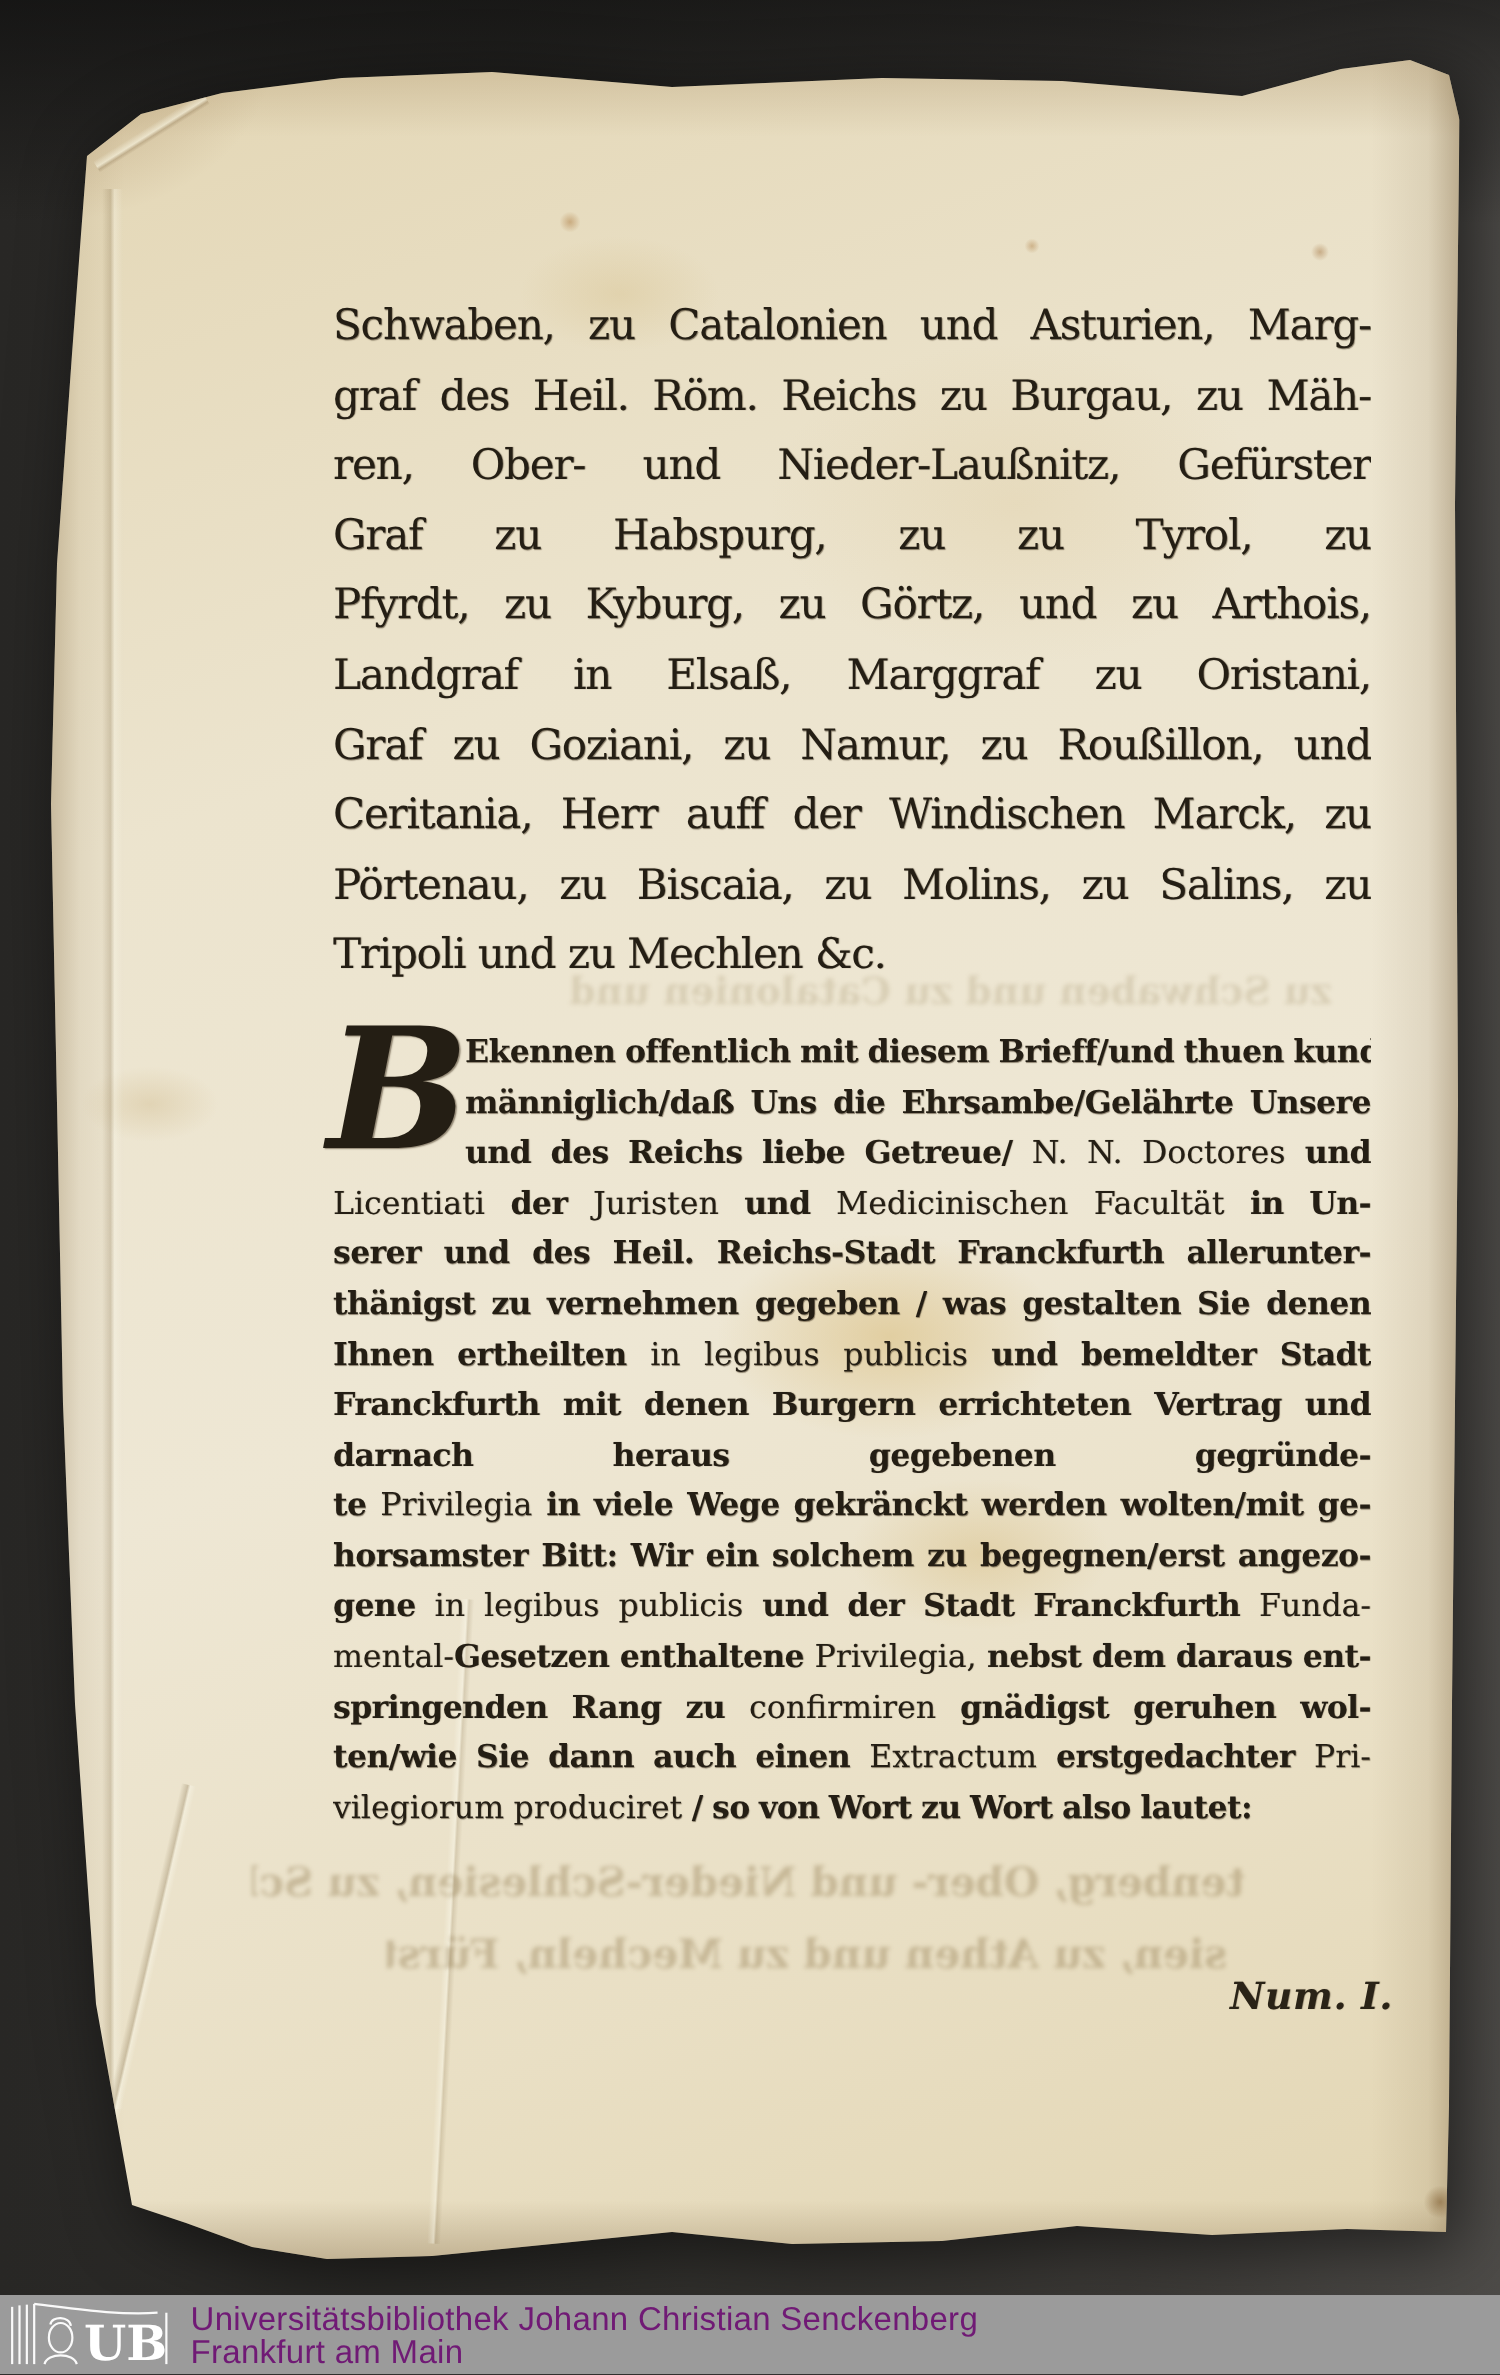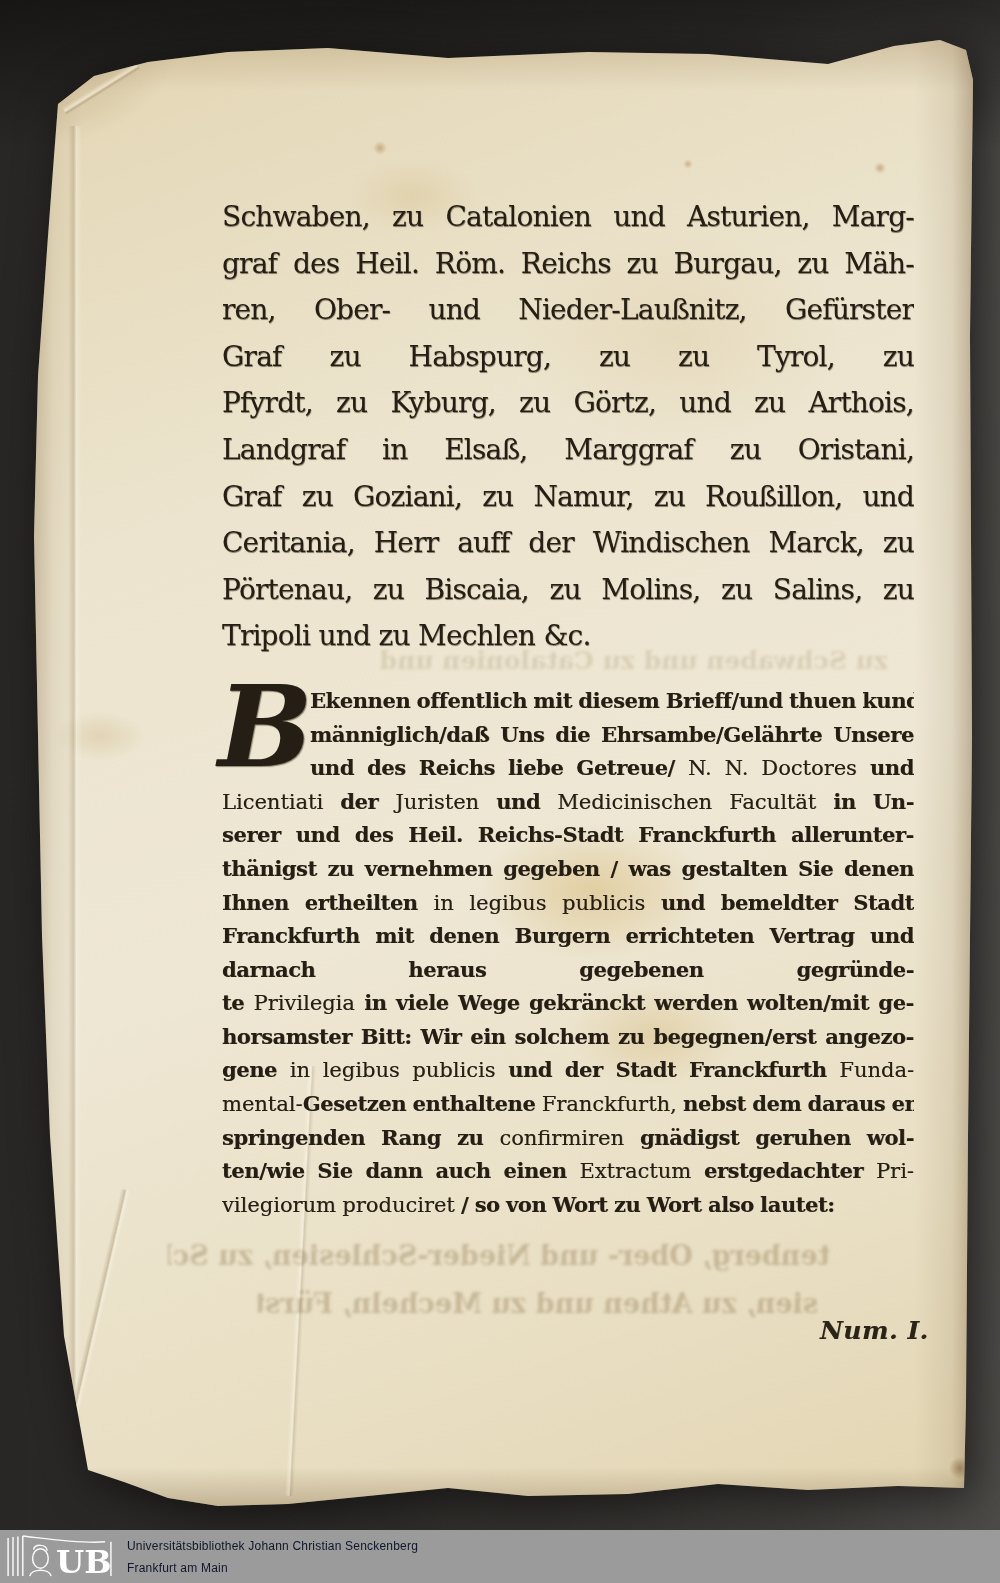--- a/index.html
+++ b/index.html
@@ -96,22 +96,22 @@
   .bleed-1{left:140px;top:1204px;width:662px;font-size:27px;}
   .bleed-2{left:230px;top:1252px;width:560px;font-size:27px;}
   .bleed-3{left:200px;top:610px;width:660px;font-size:25px;color:rgba(128,104,56,.18);}
   
   .footer-bar{
     position:absolute;left:0;top:1530px;width:1000px;height:53px;
     background:#9b9b9b;font-family:"Liberation Sans",sans-serif;
   }
   .ub-logo{position:absolute;left:3px;top:3px;width:114px;height:47px;}
   .footer-text{
-    position:absolute;left:127px;top:5px;color:#0f172a;
-    font-size:12px;line-height:22px;letter-spacing:.2px;
+    position:absolute;left:127px;top:5px;color:#701a75;
+    font-size:22px;line-height:22px;letter-spacing:.2px;
   }
 </style>
 </head>
 <body>
 
 <div id="screen">
 
   <div class="paper-wrap">
     <div class="paper">
       <div class="edge-shade"></div>
@@ -330,21 +330,21 @@
                 <span class="w"><span class="antiqua">publicis</span></span>
                 <span class="w"><span>und</span></span>
                 <span class="w"><span>der</span></span>
                 <span class="w"><span>Stadt</span></span>
                 <span class="w"><span>Franckfurth</span></span>
                 <span class="w"><span class="antiqua">Funda-</span></span>
               </div>
               <div class="line">
                 <span class="w"><span class="antiqua">mental-</span><span>Gesetzen</span></span>
                 <span class="w"><span>enthaltene</span></span>
-                <span class="w"><span class="antiqua">Franckfurth,</span></span>
+                <span class="w"><span class="antiqua">Privilegia,</span></span>
                 <span class="w"><span>nebst</span></span>
                 <span class="w"><span>dem</span></span>
                 <span class="w"><span>daraus</span></span>
                 <span class="w"><span>ent-</span></span>
               </div>
               <div class="line">
                 <span class="w"><span>springenden</span></span>
                 <span class="w"><span>Rang</span></span>
                 <span class="w"><span>zu</span></span>
                 <span class="w"><span class="antiqua">confirmiren</span></span>

